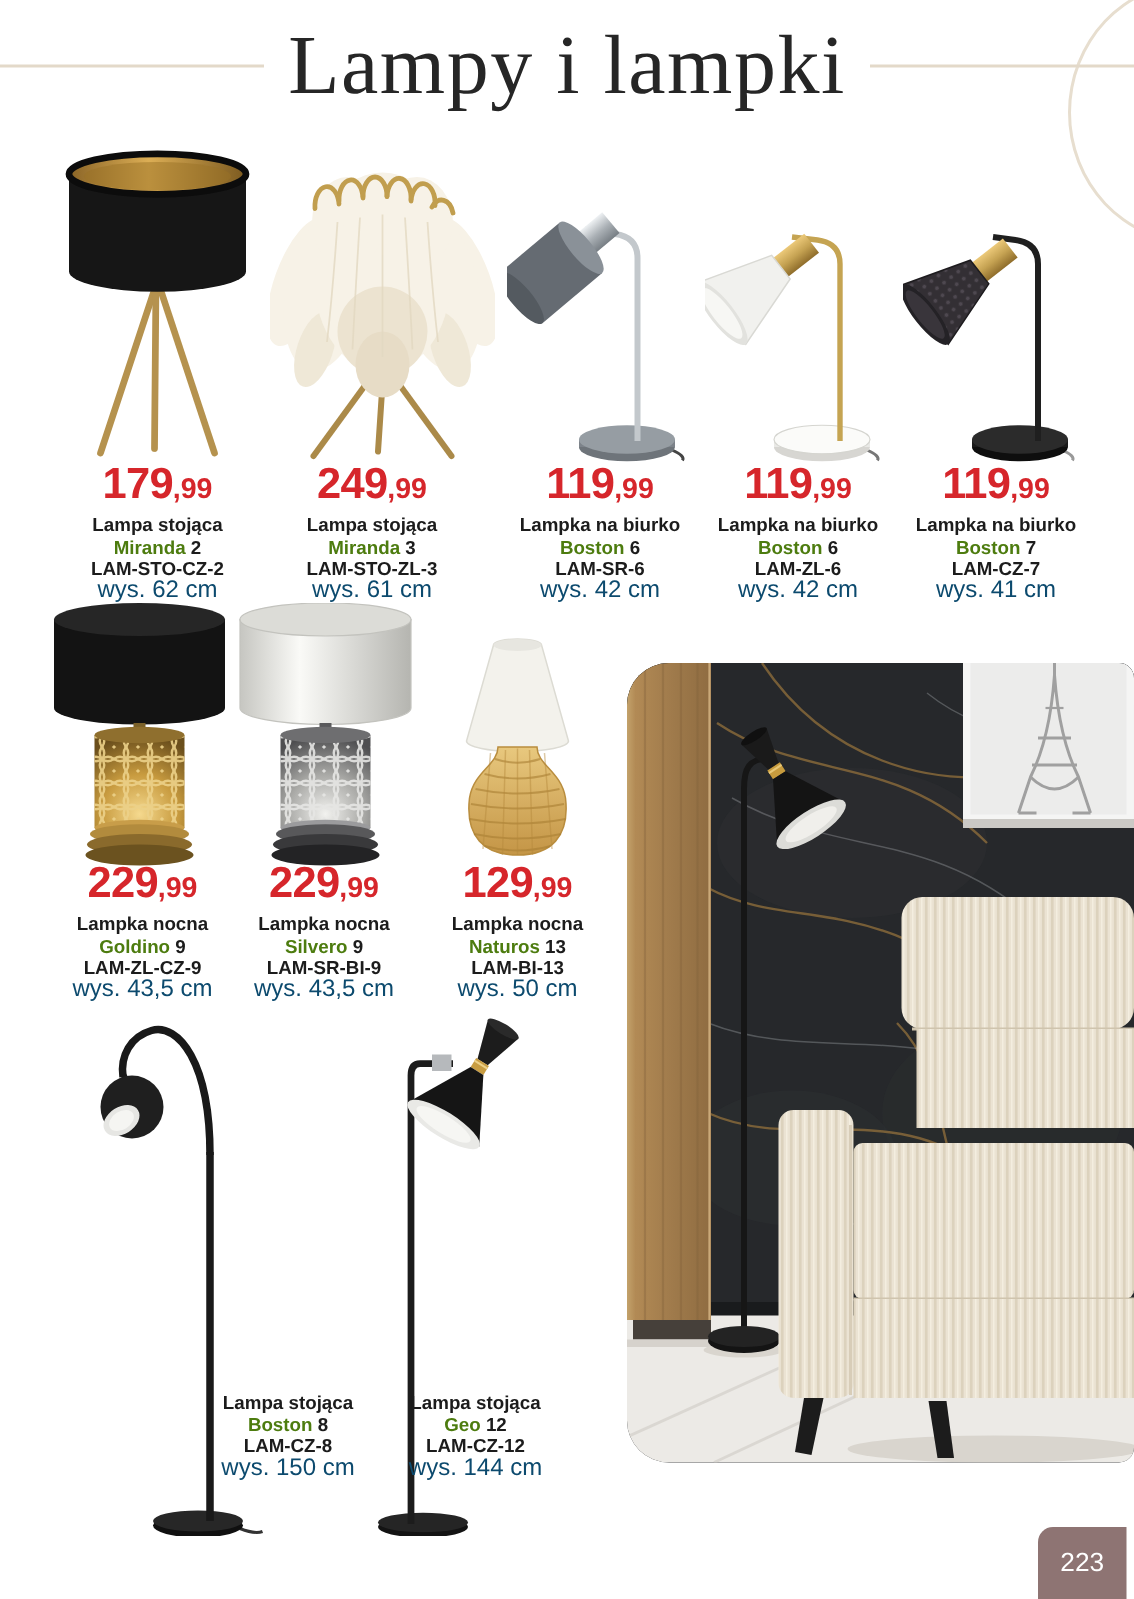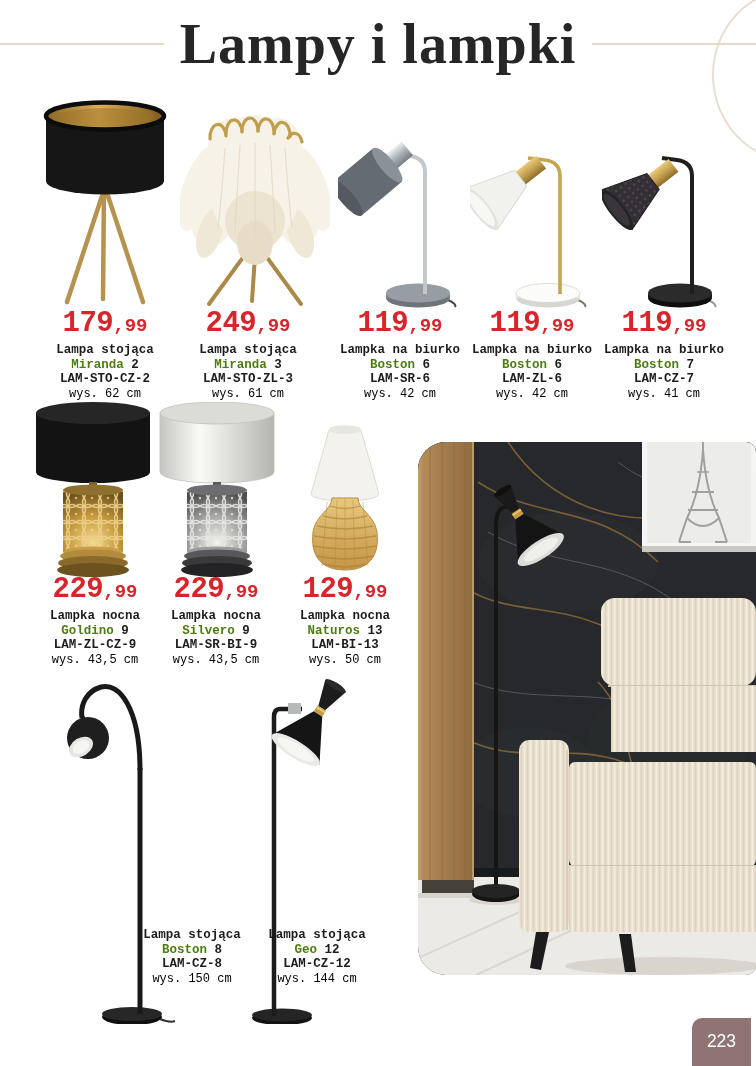--- a/index.html
+++ b/index.html
@@ -1,31 +1,31 @@
 <!DOCTYPE html>
 <html><head>
 <meta charset="utf-8">
 <style>
   html,body{margin:0;padding:0;background:#ffffff;}
   .page{position:relative;width:756px;height:1066px;background:#ffffff;overflow:hidden;
         font-family:"Liberation Sans",sans-serif;}
   
   .header{position:absolute;left:0;top:8px;width:756px;display:flex;align-items:center;}
   .hline{flex:1;height:0;border-top:2px solid #e3d9c9;}
-  .title{font-family:"Liberation Serif",serif;font-weight:700;font-size:56px;color:#262626;
+  .title{font-family:"Liberation Serif",serif;font-weight:400;font-size:56px;color:#262626;
          letter-spacing:1px;padding:0 16px;line-height:72px;white-space:nowrap;}
   .deco-arc{position:absolute;left:712px;top:-12px;width:160px;height:170px;border-radius:50%;
             border:2px solid #e7decf;background:transparent;}
   
-  .pinfo{position:absolute;width:144px;text-align:center;color:#1c1c1c;font-family:Liberation Mono, monospace;}
+  .pinfo{position:absolute;width:144px;text-align:center;color:#1c1c1c;}
   .price{color:#d6262b;font-weight:bold;font-size:29px;line-height:27px;letter-spacing:-0.5px;margin-bottom:3px;}
   .price .cents{font-size:19px;letter-spacing:0;}
   .ptype,.pname,.pcode{font-weight:bold;font-size:12.5px;line-height:14.5px;}
   .pname .nm{color:#4d7c0f;}
-  .pheight{font-size:12px;line-height:14.5px;color:#000000;}
+  .pheight{font-size:16px;line-height:14.5px;color:#0c4a6e;}
   .lamp{position:absolute;}
   
   .photo{position:absolute;left:418px;top:442px;width:338px;height:533px;overflow:hidden;
          border-radius:28px 10px 10px 28px;background:#232527;}
   
   .badge{position:absolute;left:692px;top:1018px;width:59px;height:48px;background:#8e7473;
          border-radius:10px 0 0 0;color:#ffffff;font-size:17.5px;text-align:center;line-height:46px;}
 </style>
 </head>
 <body>

